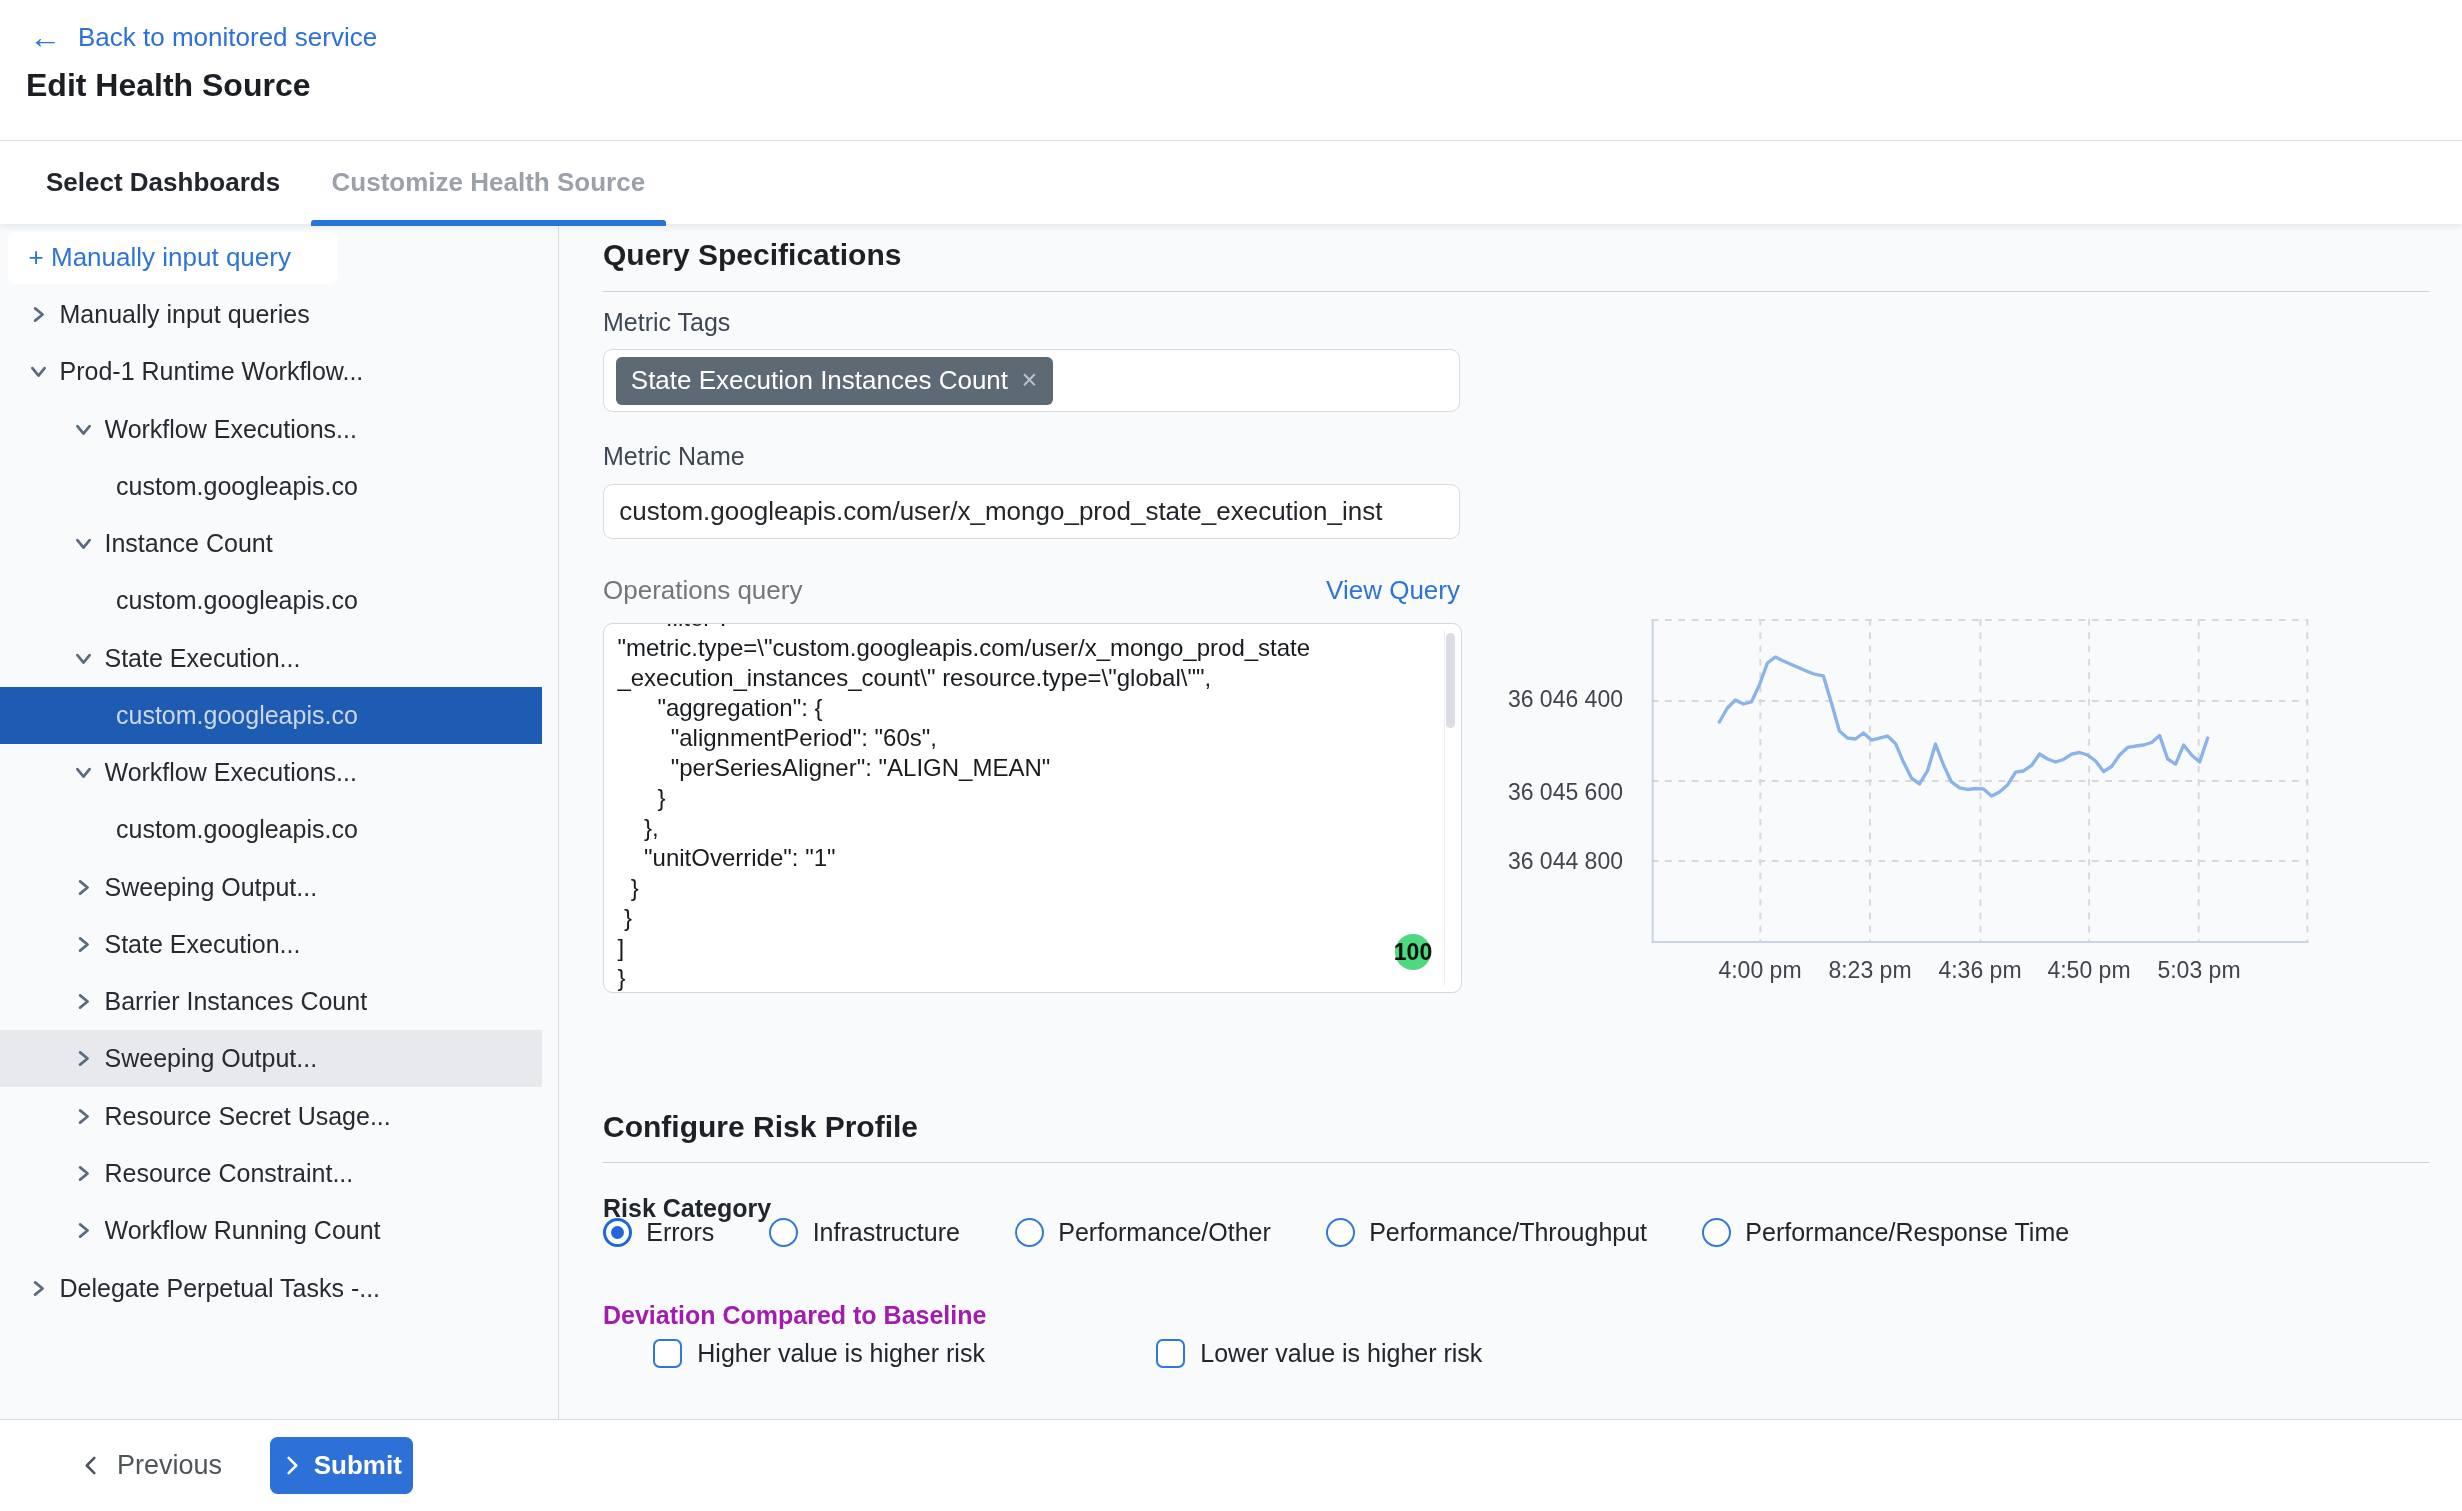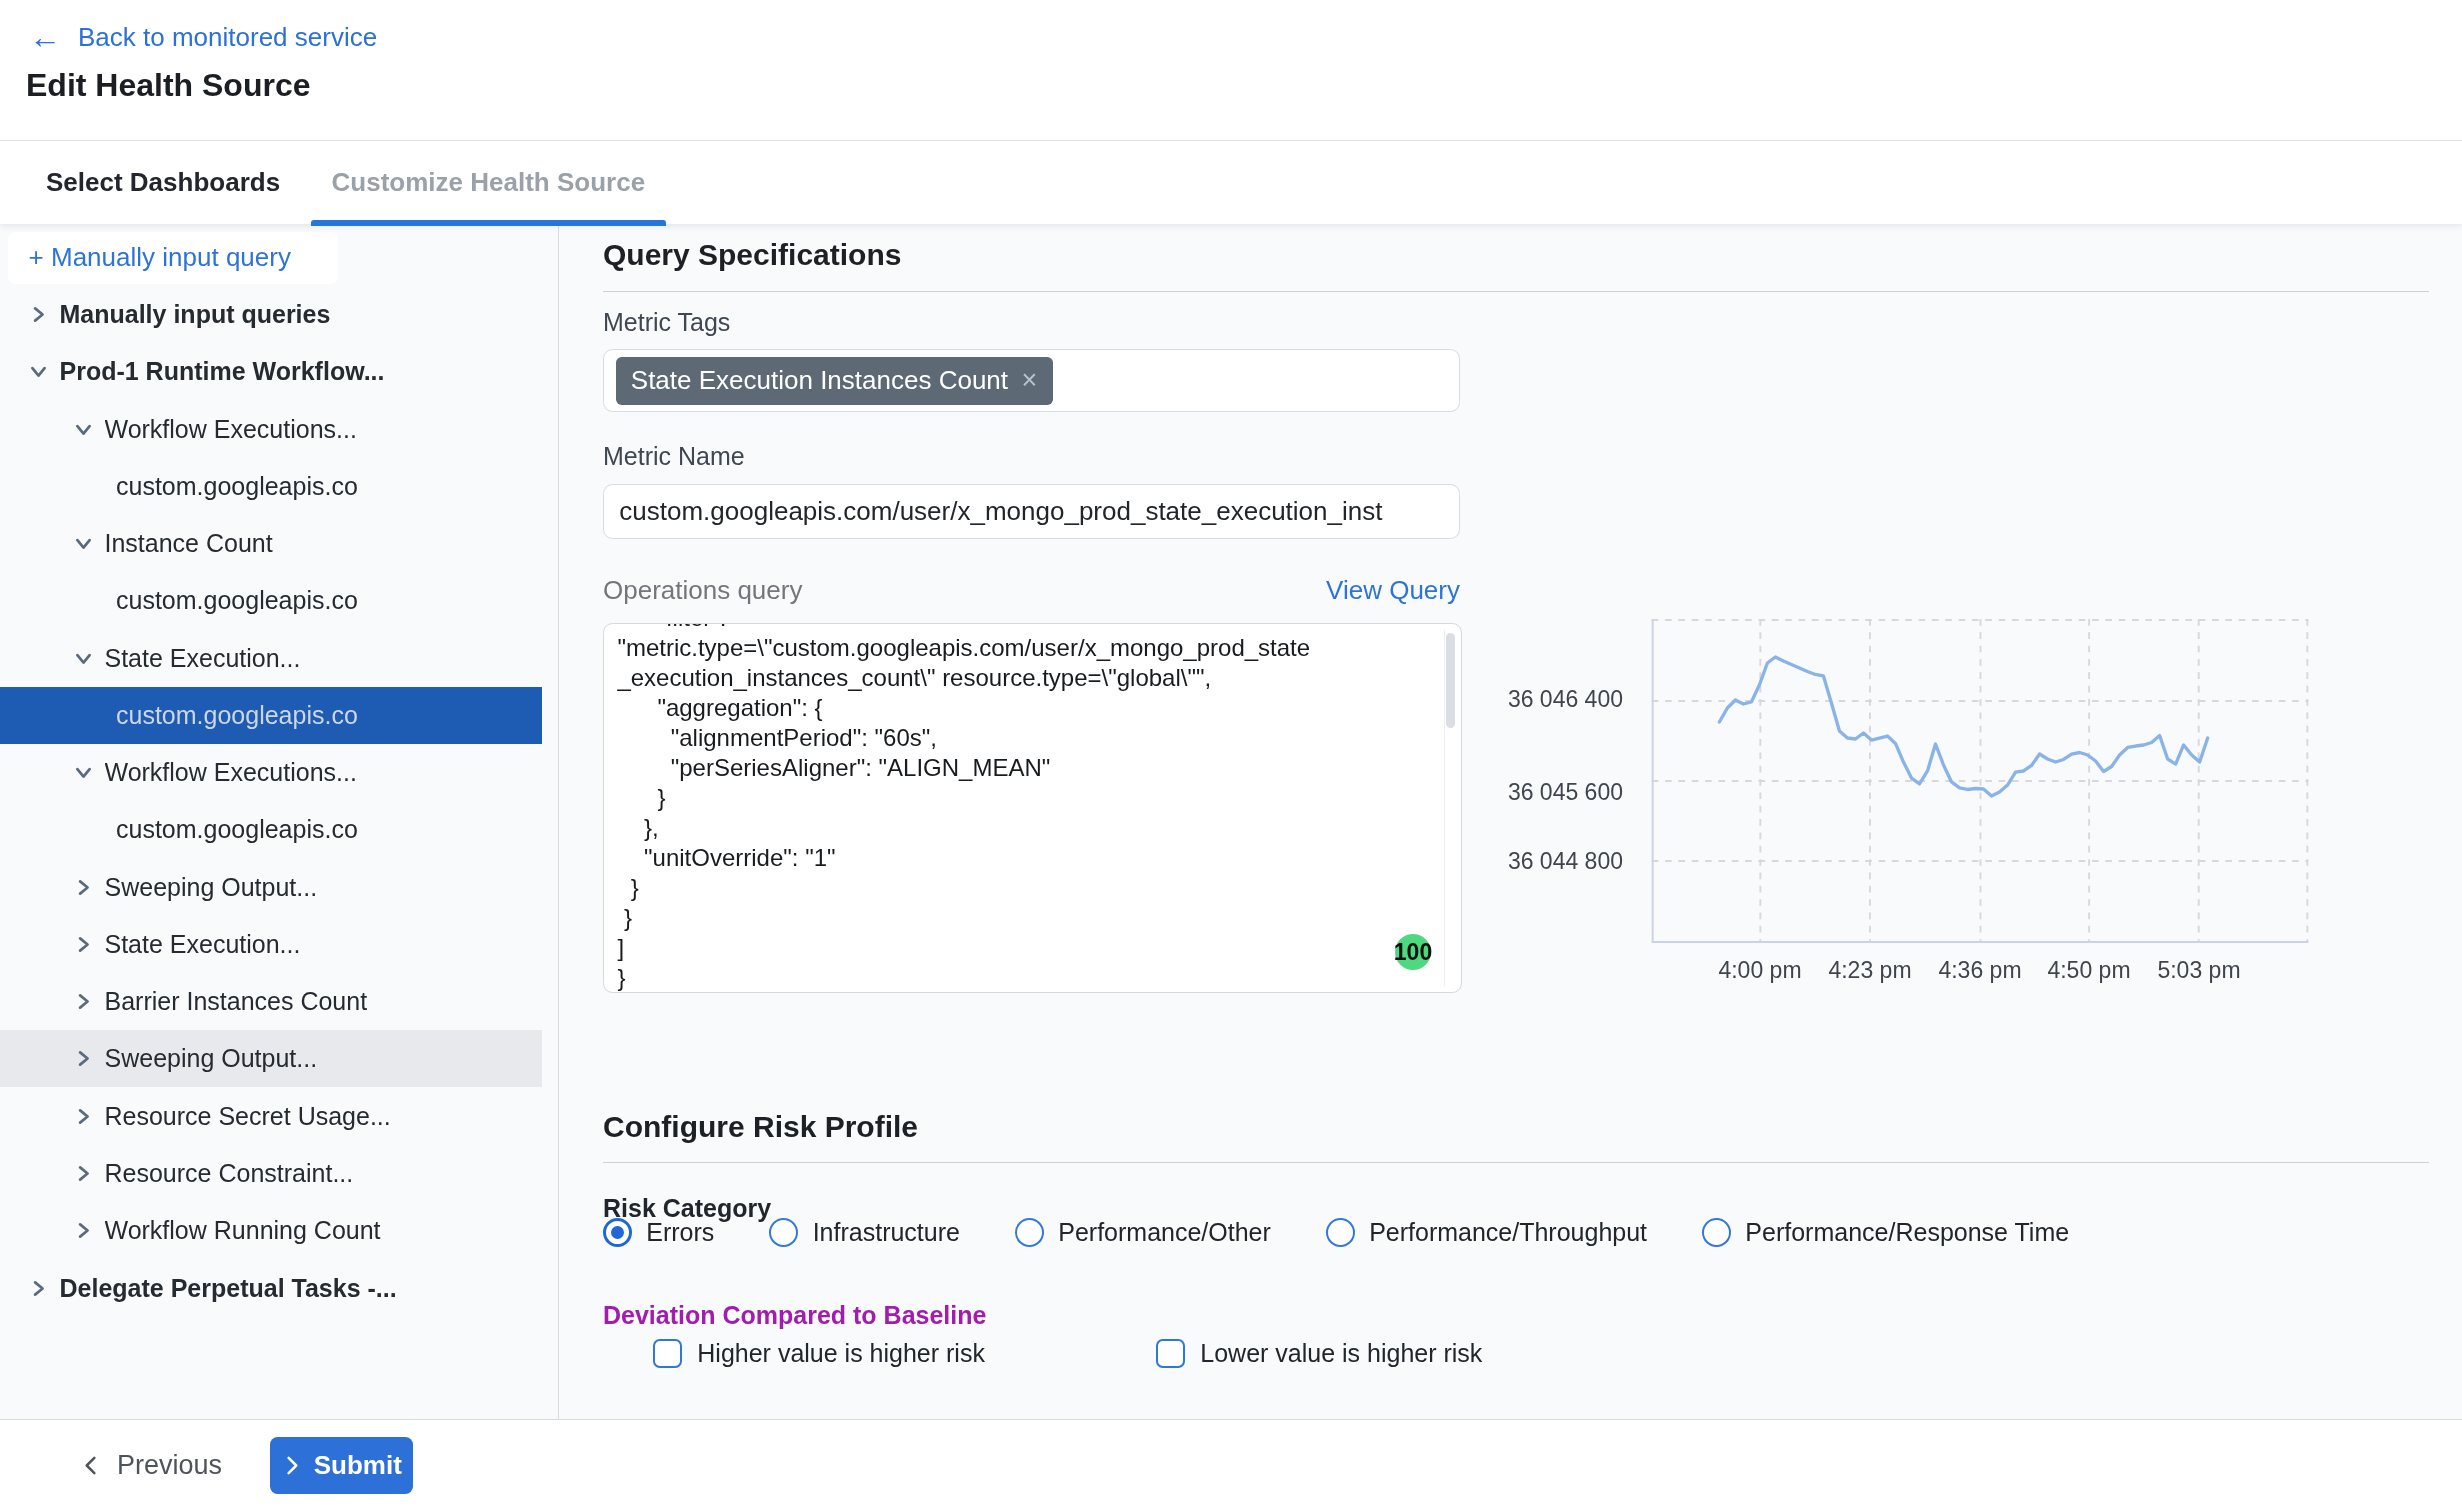--- a/index.html
+++ b/index.html
@@ -20,21 +20,21 @@
 
   
   .content { position:absolute; left:0; top:224px; width:2462px; height:1195px; background:#f8fafc; }
 
   
   .sidebar { position:absolute; left:0; top:0; width:559px; height:1195px; border-right:1.9px solid #d8dbe3; }
   .add-query { position:absolute; left:7.6px; top:7.6px; width:330px; height:52px; background:#fff; border-radius:7.6px; display:flex; align-items:center; padding-left:21px; font-size:26px; color:#2e74d8; cursor:pointer; }
   .trow { position:absolute; left:0; width:542px; height:57px; display:flex; align-items:center; font-size:25px; color:#262b31; cursor:pointer; }
   .trow .chev { width:19px; height:19px; color:#5a6b7d; flex:0 0 19px; margin-right:11.5px; }
   .trow .chev.down { transform:rotate(90deg); }
-  .trow.lv0 { padding-left:29px;font-weight:bold; }
+  .trow.lv0 { padding-left:29px; }
   .trow.lv1 { padding-left:74px; }
   .trow.lv2 { padding-left:116px; }
   .trow .tlabel { white-space:nowrap; overflow:hidden; }
   .trow.selected { background:#1e5cb3; color:#cdd7e3; }
   .trow.hover { background:#e7e9ed; }
 
   
   .main { position:absolute; left:559px; top:0; width:1903px; height:1195px; }
   .sec-title { position:absolute; left:44px; font-size:30px; font-weight:600; color:#1d2125; }
   .divider { position:absolute; left:44px; width:1826px; height:0; border-top:1.9px solid #cdd0d8; }
@@ -253,21 +253,21 @@
             <line x1="229" y1="0" x2="229" y2="340" class="grid"></line>
             <line x1="345" y1="0" x2="345" y2="340" class="grid"></line>
             <line x1="459" y1="0" x2="459" y2="340" class="grid"></line>
             <line x1="574" y1="0" x2="574" y2="340" class="grid"></line>
             <line x1="688" y1="0" x2="688" y2="340" class="grid"></line>
             <line x1="1" y1="0" x2="1" y2="340" class="axis"></line>
             <line x1="0" y1="339" x2="689" y2="339" class="axis"></line>
             <polyline points="71.0,108.1 79.4,93.4 87.8,85.0 96.2,89.2 104.6,87.1 113.0,69.3 121.4,46.2 129.8,39.9 138.2,44.1 146.6,47.7 155.0,51.4 163.4,55.1 171.8,58.2 180.2,59.8 188.6,88.1 197.0,117.5 205.4,124.9 213.8,125.9 222.2,119.6 230.6,127.0 239.0,124.9 247.4,122.8 255.8,130.6 264.2,150.1 272.6,166.9 281.0,173.1 289.4,159.5 297.8,131.2 306.2,153.2 314.6,171.0 323.0,177.3 331.4,178.9 339.8,177.9 348.2,178.4 356.6,185.7 365.0,181.5 373.4,174.2 381.8,160.6 390.2,159.5 398.6,153.7 407.0,141.7 415.4,146.9 423.8,150.1 432.2,147.4 440.6,141.7 449.0,140.1 457.4,142.7 465.8,149.0 474.2,160.0 482.6,154.8 491.0,142.7 499.4,134.8 507.8,133.3 516.2,132.2 524.6,129.6 533.0,122.3 541.4,146.9 549.8,152.2 558.2,132.2 566.6,142.7 575.0,150.1 583.4,124.9" fill="none" stroke="#8ab3e8" stroke-width="3.5" stroke-linejoin="round" stroke-linecap="round"></polyline>
           </svg>
         <div class="xlab" style="left:209px">4:00 pm</div>
-        <div class="xlab" style="left:319px">4:23 pm</div>
+        <div class="xlab" style="left:319px">8:23 pm</div>
         <div class="xlab" style="left:429px">4:36 pm</div>
         <div class="xlab" style="left:538px">4:50 pm</div>
         <div class="xlab" style="left:648px">5:03 pm</div>
       </div>
 
       <div class="sec-title" style="top:886px">Configure Risk Profile</div>
       <div class="divider" style="top:938px"></div>
 
       <div class="field-label" style="top:970px; font-weight:600; color:#21262c;">Risk Category</div>
       <div class="radio-row">

